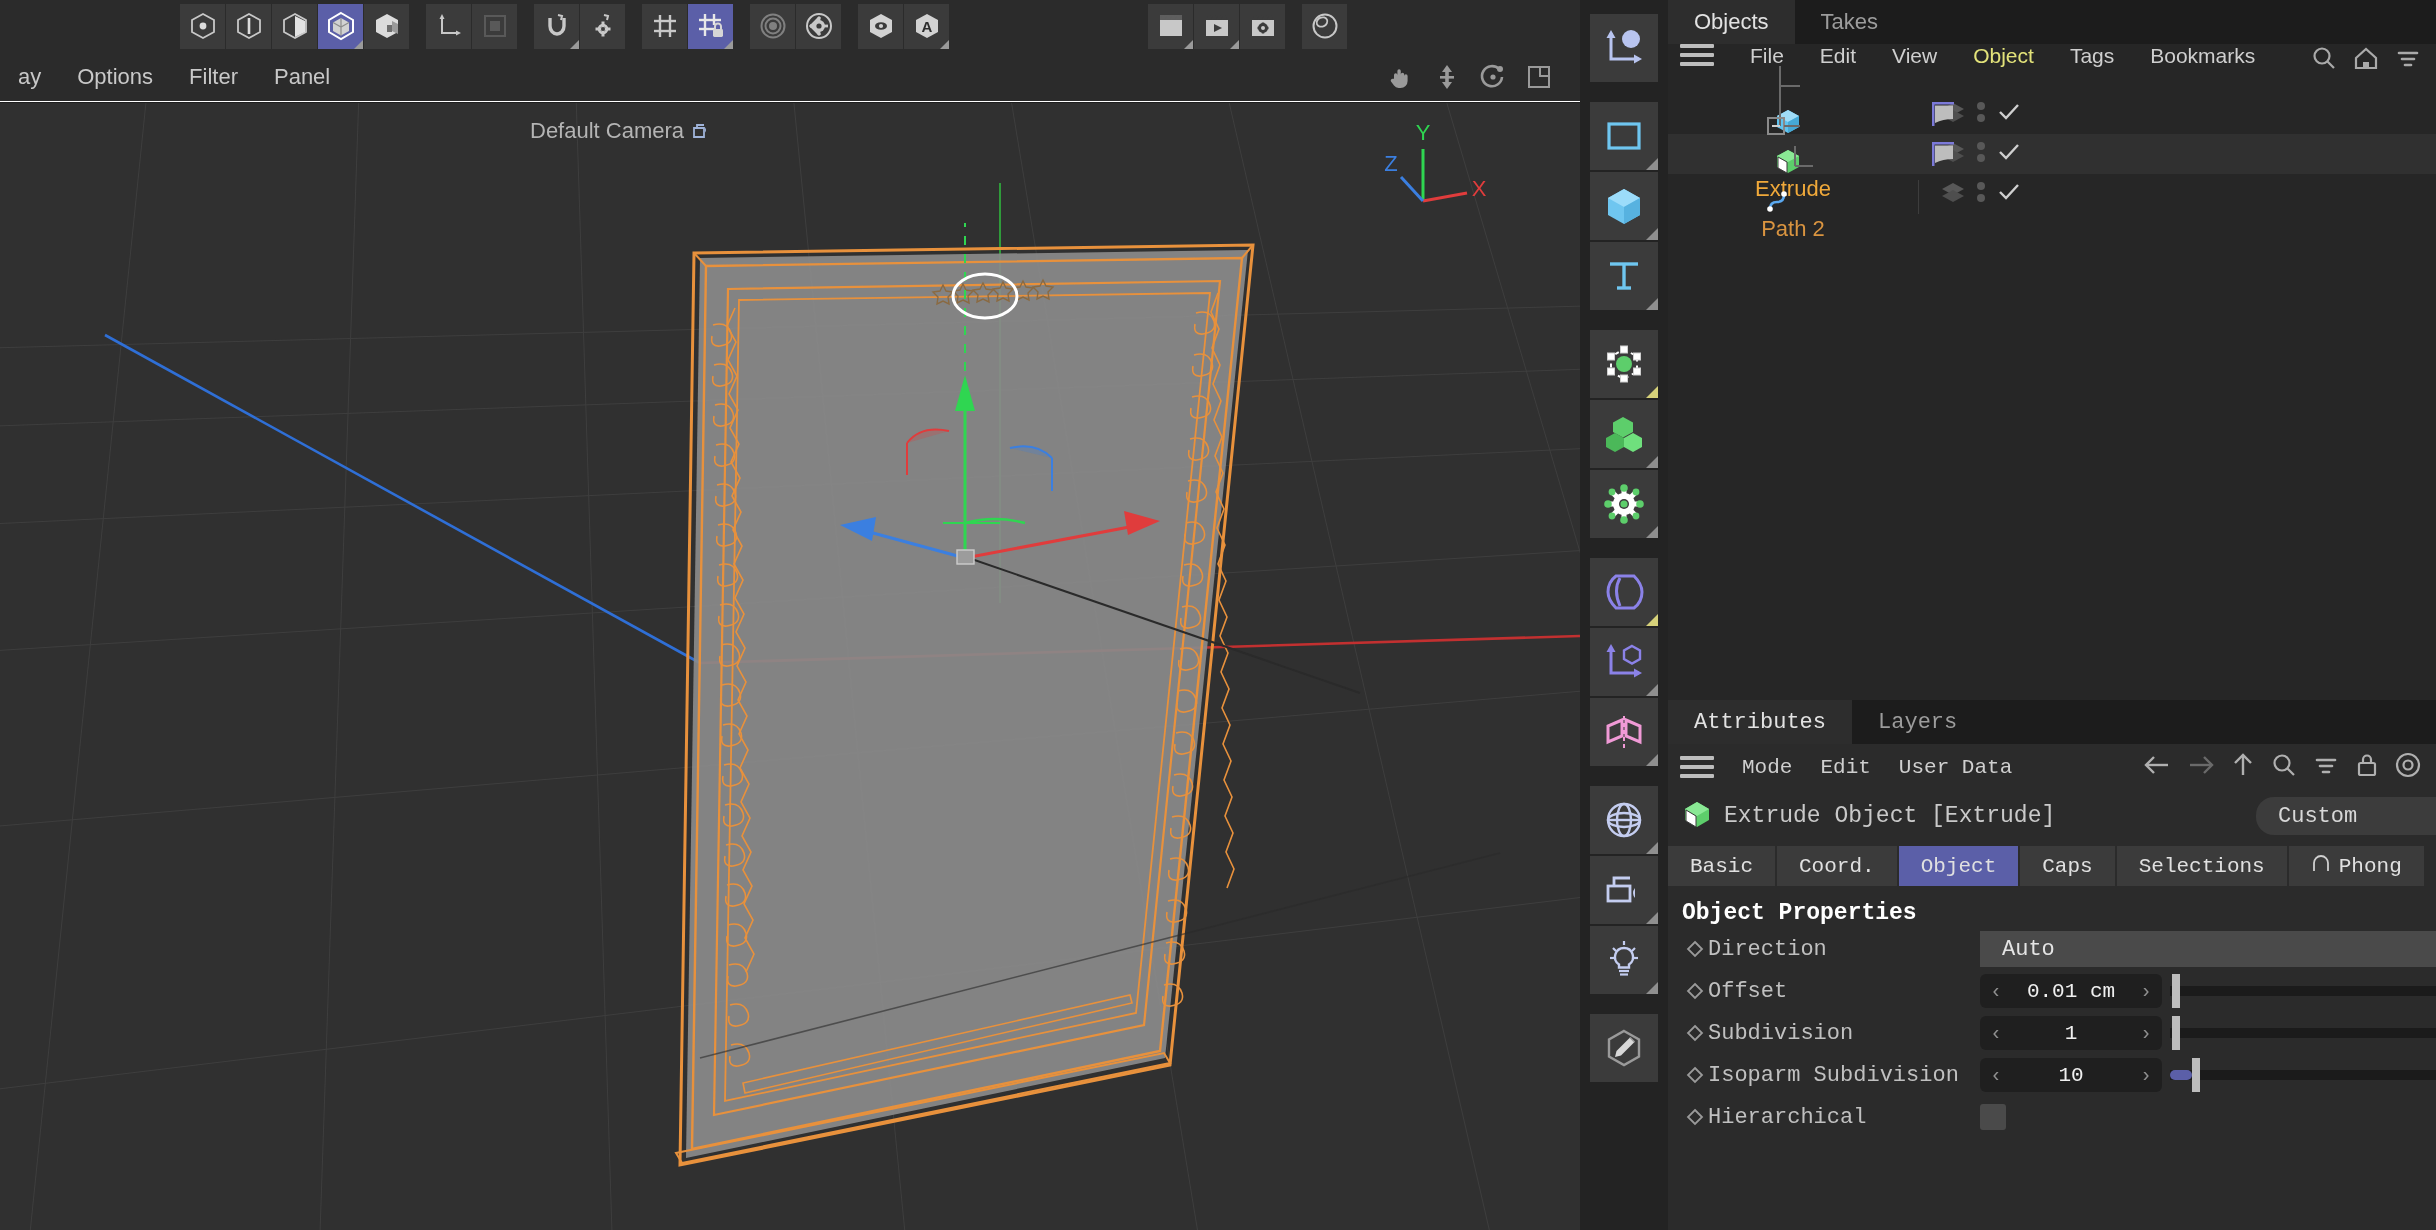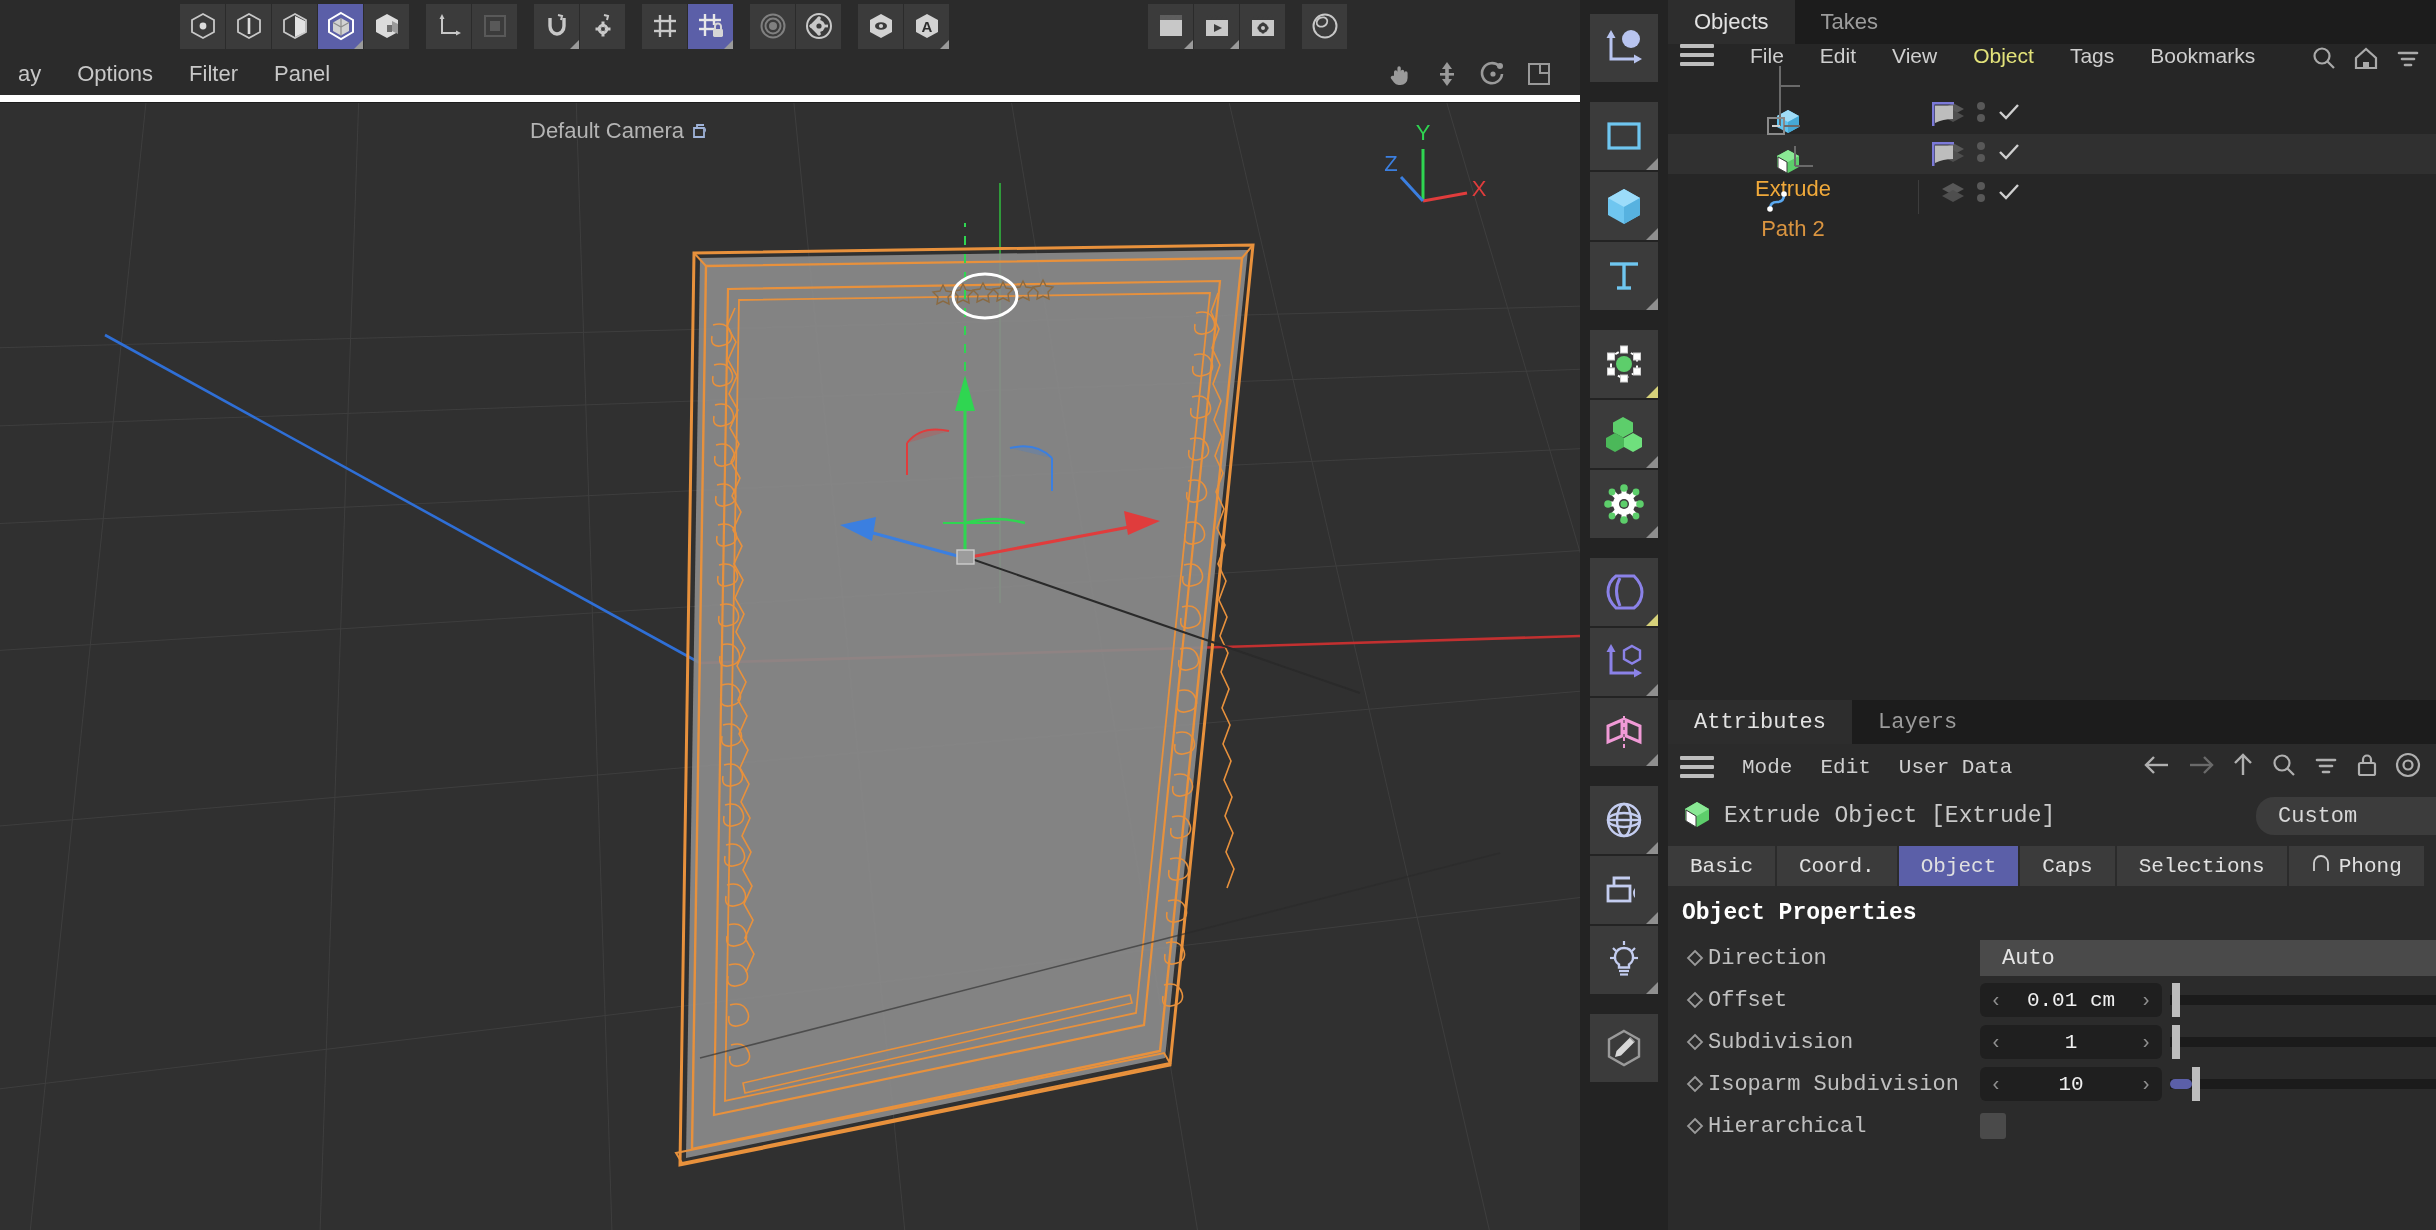--- a/index.html
+++ b/index.html
@@ -34,21 +34,21 @@
     border-left: 9px solid transparent;
     border-bottom: 9px solid #9a9a9a;
   }
   .tb-btn svg { display: block; }
 
   
   .viewport-menu {
     position: absolute; left: 0; top: 52px; width: 1580px; height: 50px;
     background: #2b2b2b;
     display: flex; align-items: center;
-    border-bottom: 7px solid #ffffff;
+    border-bottom: 1px solid #ffffff;
   }
   .vm-item {
     color: #c8c8c8; font-size: 22px; padding: 0 18px; cursor: pointer;
     white-space: nowrap;
   }
   .vm-right { margin-left: auto; display: flex; align-items: center; padding-right: 18px; }
   .vm-icon { width: 46px; height: 40px; display: flex; align-items: center; justify-content: center; cursor: pointer; }
 
   
   .viewport {
@@ -145,21 +145,21 @@
   .attr-tabs { display: flex; height: 40px; margin-top: 4px; }
   .attr-tab {
     display: flex; align-items: center; justify-content: center;
     background: #3b3b3b; color: #e0e0e0; font-size: 21px;
     margin-right: 2px; padding: 0 22px; cursor: pointer; white-space: nowrap;
   }
   .attr-tab.active { background: #5b5fa8; }
   .attr-tab .phong-glyph { margin-right: 8px; }
 
   .props { padding: 14px 0 0 14px; }
-  .props-title { color: #ffffff; font-size: 23px; font-weight: bold; margin-bottom: 11px; }
+  .props-title { color: #ffffff; font-size: 23px; font-weight: bold; margin-bottom: 2px; }
   .prop-row { display: flex; align-items: center; height: 42px; position: relative; }
   .prop-diamond { width: 26px; display: flex; justify-content: center; }
   .prop-label { color: #c0c0c0; font-size: 22px; width: 272px; }
   .prop-dropdown {
     background: #4a4a4a; height: 36px; flex: 1; display: flex; align-items: center;
     padding-left: 22px; color: #e4e4e4; font-size: 22px; cursor: pointer;
   }
   .numfield {
     background: #1f1f1f; border-radius: 6px; width: 182px; height: 34px;
     display: flex; align-items: center; justify-content: space-between;

